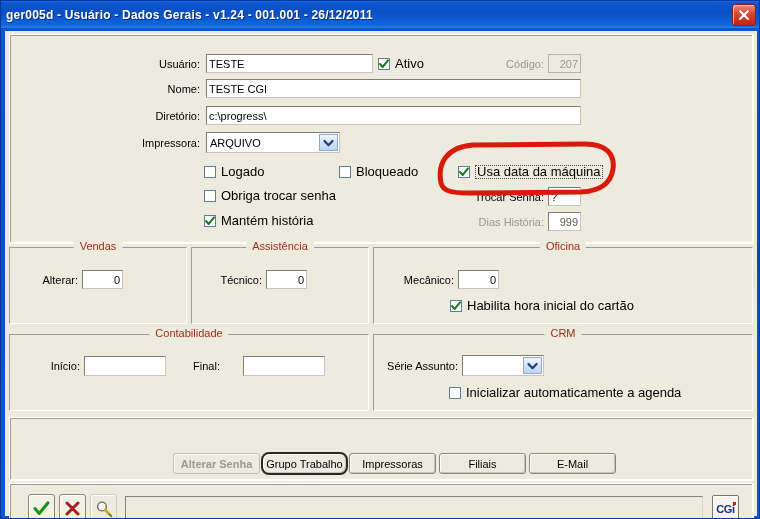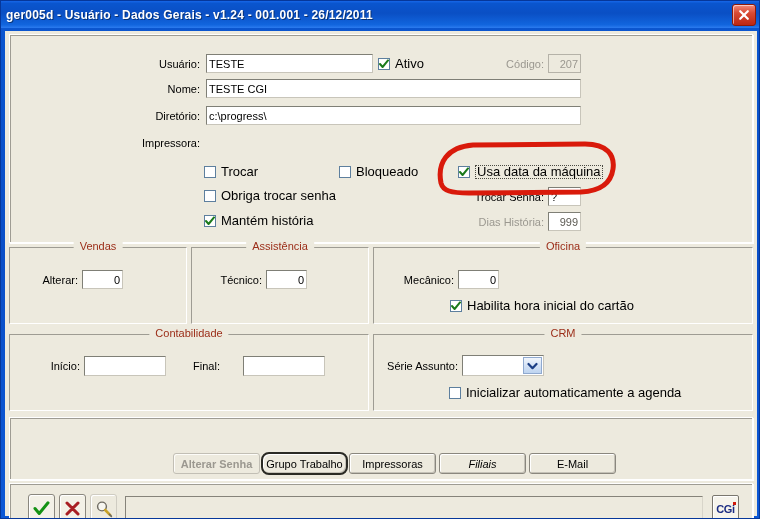--- a/index.html
+++ b/index.html
@@ -197,24 +197,32 @@
       <div class="lbl dis" style="left:424px;top:23px;width:110px;">Código:</div>
       <div class="tf num dis" style="left:538px;top:19px;width:33px;height:19px;">207</div>
 
       <div class="lbl" style="left:30px;top:48px;width:160px;">Nome:</div>
       <div class="tf" style="left:196px;top:44px;width:375px;height:19px;">TESTE CGI</div>
 
       <div class="lbl" style="left:30px;top:75px;width:160px;">Diretório:</div>
       <div class="tf" style="left:196px;top:71px;width:375px;height:19px;">c:\progress\</div>
 
       <div class="lbl" style="left:30px;top:102px;width:160px;">Impressora:</div>
+      <div class="combo" style="left:196px;top:97px;width:134px;height:21px;">
+        <span>ARQUIVO</span>
+        <span class="arrowbox">
+          <svg width="11" height="8" viewBox="0 0 11 8">
+            <path d="M1.5 2 L5.5 6.2 L9.5 2" stroke="#1B3E84" stroke-width="2.2" fill="none" stroke-linecap="round" stroke-linejoin="round"></path>
+          </svg>
+        </span>
+      </div>
 
       <div class="cb" style="left:194px;top:131px;">
         <span class="box"></span>
-        <span class="txt">Trocar</span>
+        <span class="txt">Logado</span>
       </div>
 
       <div class="cb" style="left:329px;top:131px;">
         <span class="box"></span>
         <span class="txt">Bloqueado</span>
       </div>
 
       <div class="cb focus" style="left:448px;top:131px;">
         <span class="box">
           <svg width="10" height="10" viewBox="0 0 10 10">
@@ -293,21 +301,21 @@
       <div class="cb" style="left:75px;top:52px;">
         <span class="box"></span>
         <span class="txt">Inicializar automaticamente a agenda</span>
       </div>
     </div>
 
     <div class="panel" style="left:4px;top:386px;width:744px;height:63px;">
       <div class="btn disabled" style="left:163px;top:35px;width:87px;height:21px;font-weight:bold;">Alterar Senha</div>
       <div class="btn focused" style="left:251px;top:34px;width:87px;height:23px;">Grupo Trabalho</div>
       <div class="btn" style="left:339px;top:35px;width:87px;height:21px;">Impressoras</div>
-      <div class="btn" style="left:429px;top:35px;width:87px;height:21px;font-style:italic;">Filiais</div>
+      <div class="btn" style="left:429px;top:35px;width:87px;height:21px;">Filiais</div>
       <div class="btn" style="left:519px;top:35px;width:87px;height:21px;">E-Mail</div>
     </div>
 
     <div class="panel" style="left:4px;top:452px;width:744px;height:47px;">
 
       <div class="toolbtn" style="left:18px;top:10px;width:27px;height:29px;">
         <svg width="17" height="17" viewBox="0 0 17 17">
           <path d="M2 8.5 L6.2 13.5 L15 2.8" stroke="#149214" stroke-width="3" fill="none" stroke-linecap="round" stroke-linejoin="round"></path>
         </svg>
       </div>

